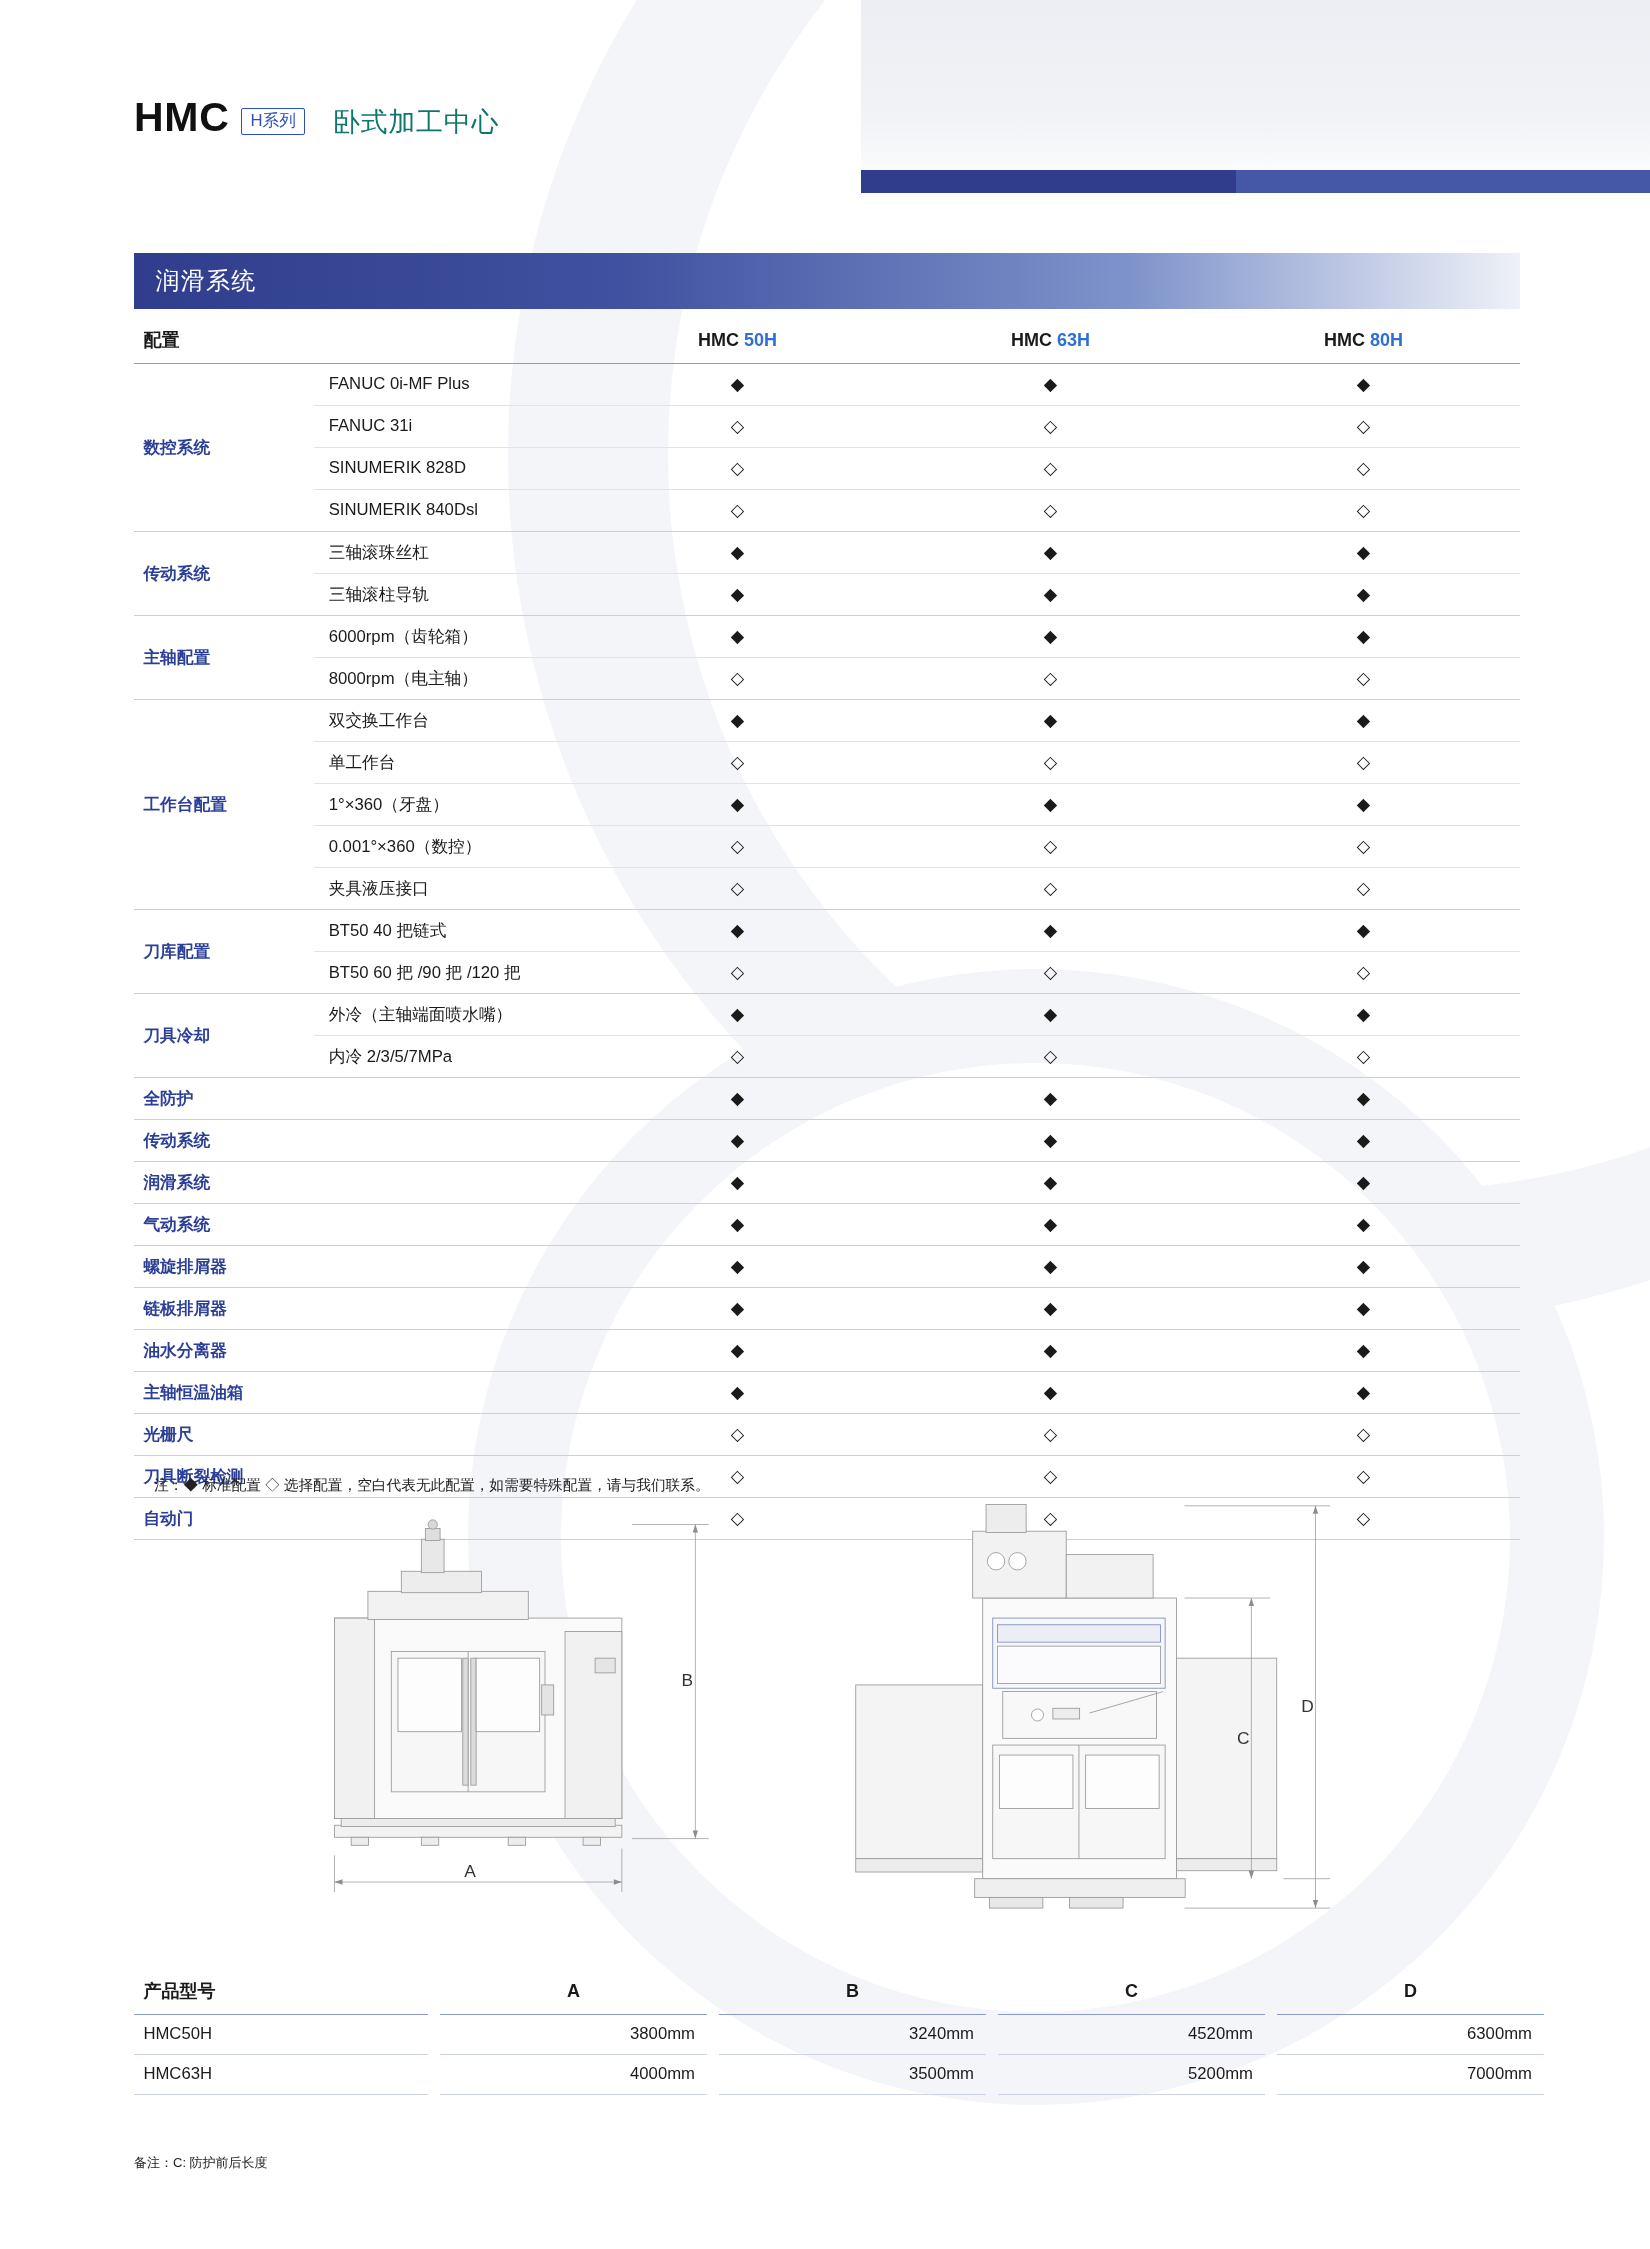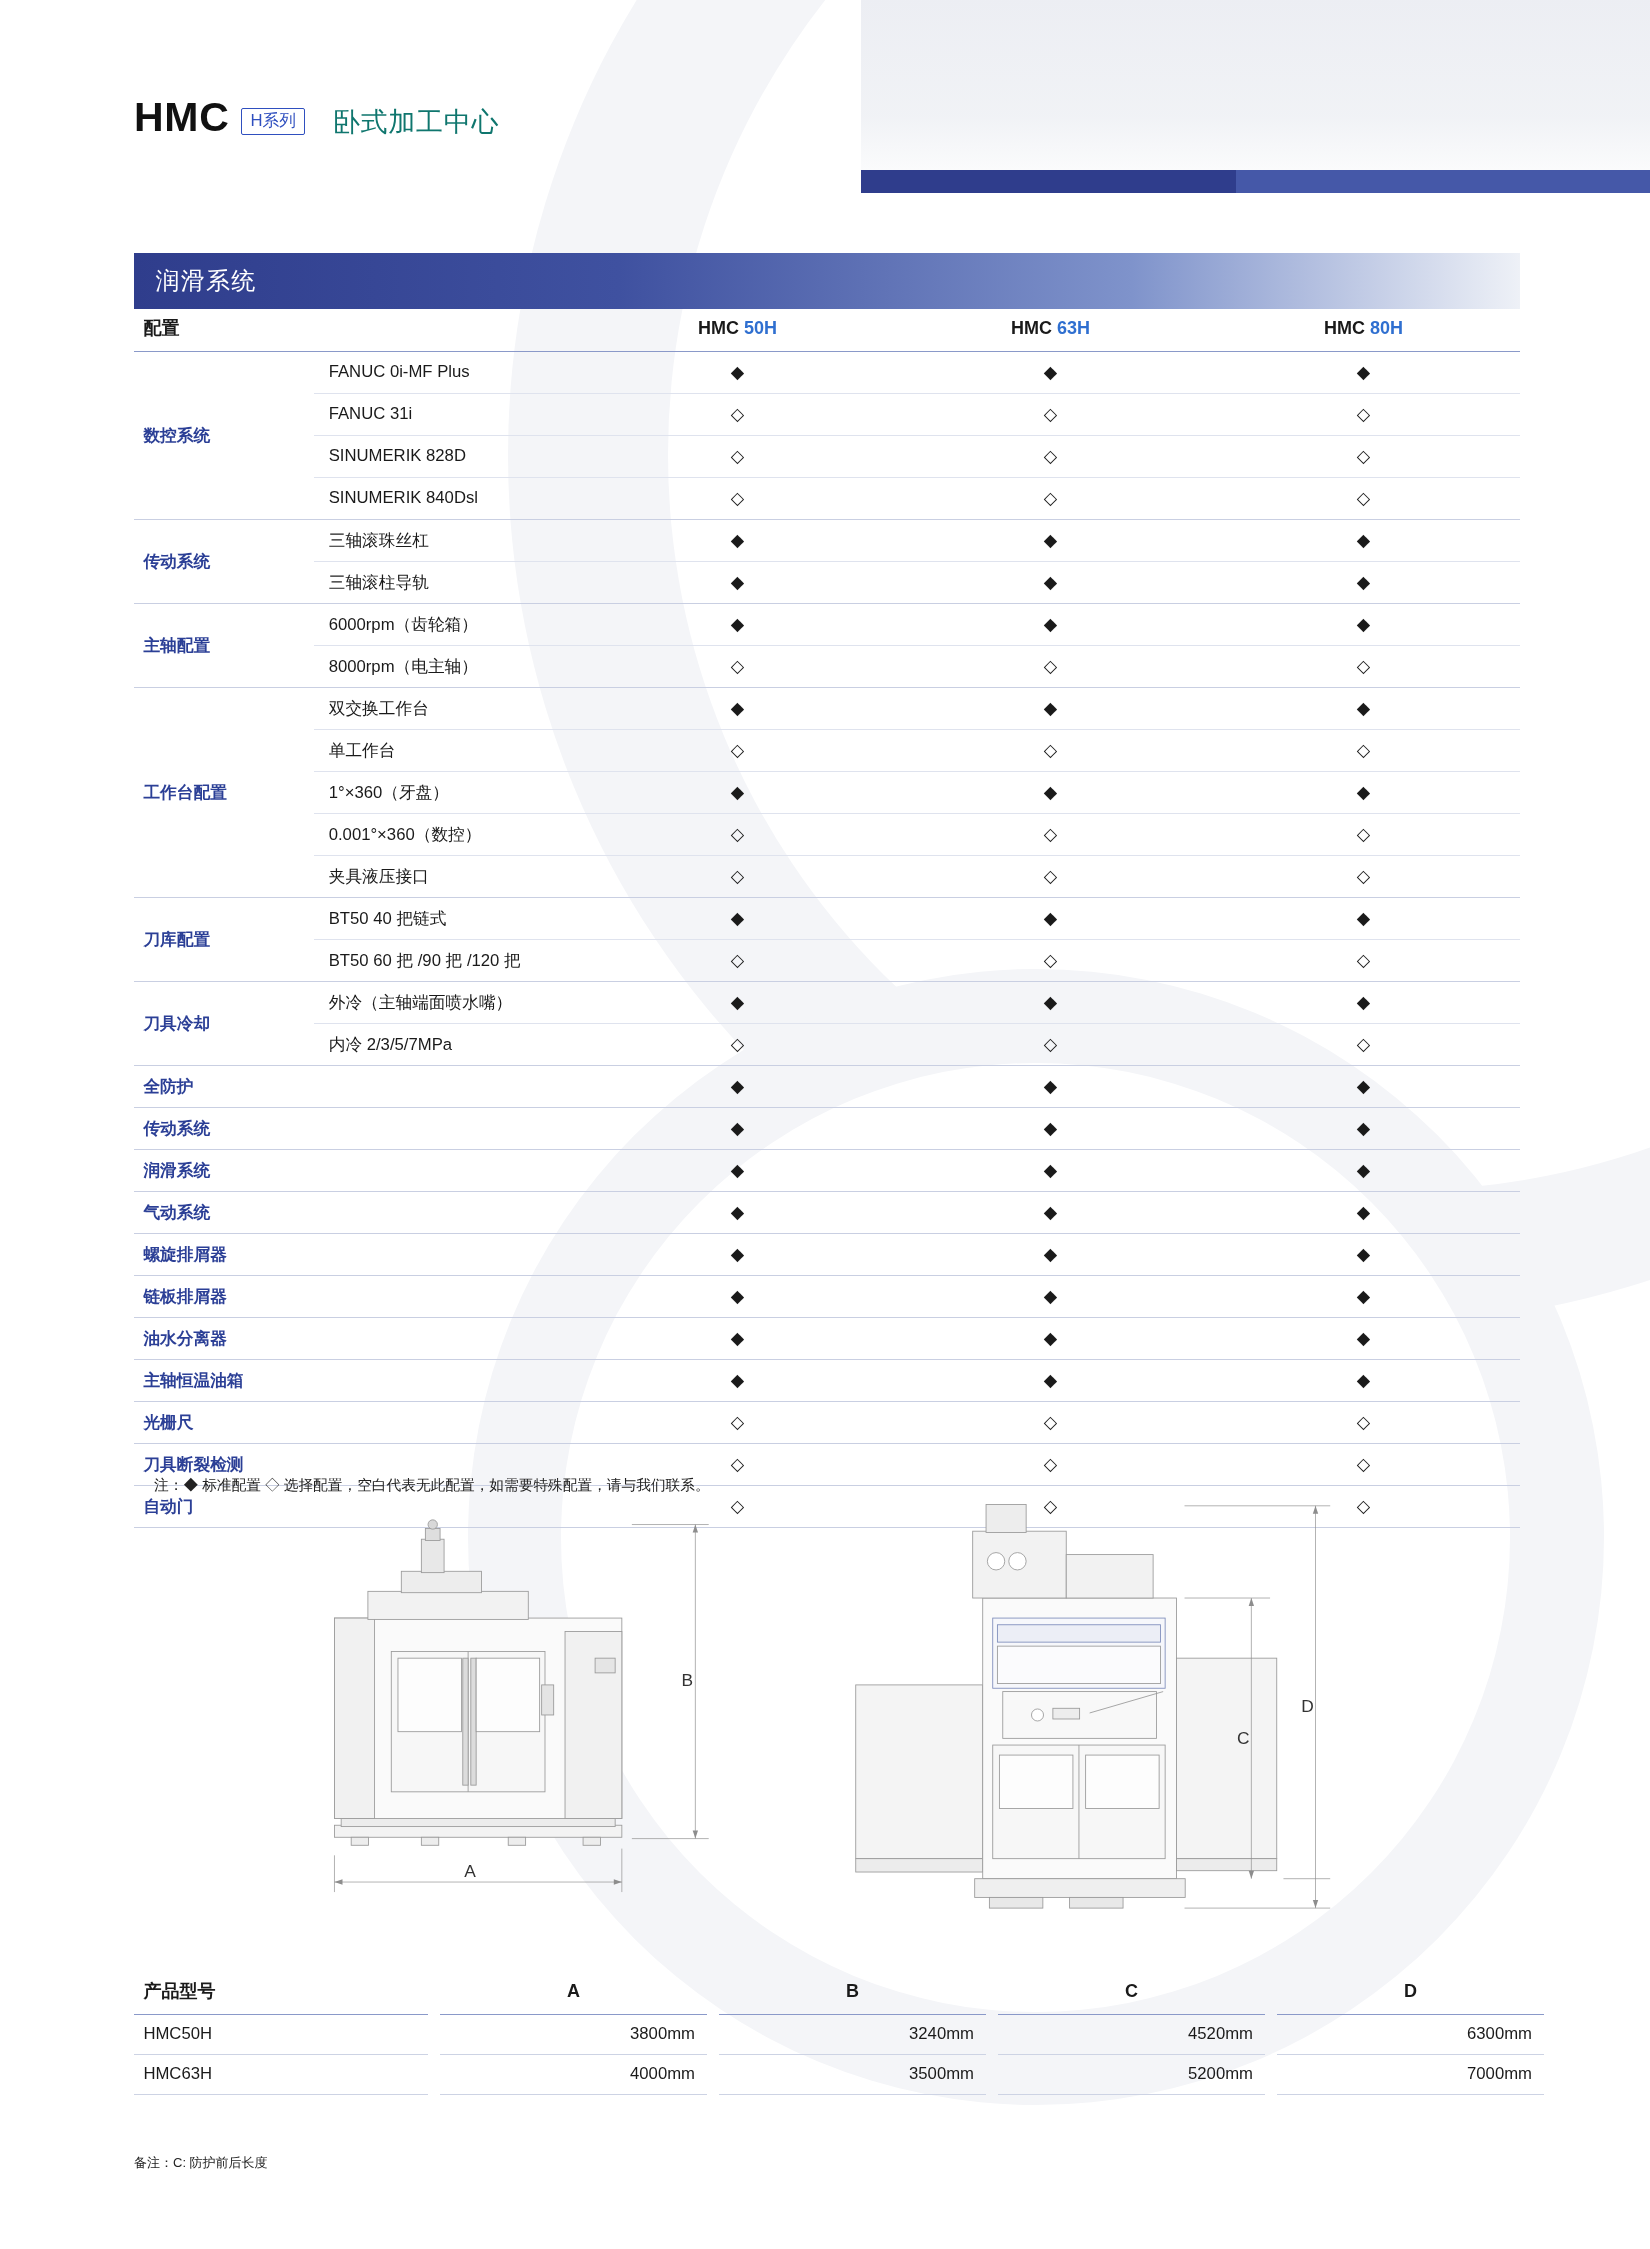--- a/index.html
+++ b/index.html
@@ -92,21 +92,21 @@
     position:absolute; left:134px; top:253px; width:1386px; height:56px;
     background:linear-gradient(90deg,#2f3d8c 0%, #3f51a0 35%, #7f93cb 72%, #eef1f7 100%);
     z-index:2;
   }
   .section-bar .sb-text {
     color:#fff; font-size:24px; line-height:56px; padding-left:21.4px; letter-spacing:1.3px;
   }
 
   
   .cfg {
-    position:absolute; left:134px; top:316px; width:1386px; z-index:2;
+    position:absolute; left:134px; top:328px; width:1386px; z-index:2;
   }
   .cfg table { border-collapse:collapse; width:1386px; table-layout:fixed; }
   .cfg col.c-group { width:180px; }
   .cfg col.c-item  { width:267px; }
   .cfg col.c-mod   { width:313px; }
 
   .cfg th.head-l {
     text-align:left; font-size:18px; color:#1a1a1a; font-weight:bold;
     padding:0 0 10.7px 9.4px; border-bottom:1.3px solid #8a99c9;
   }

